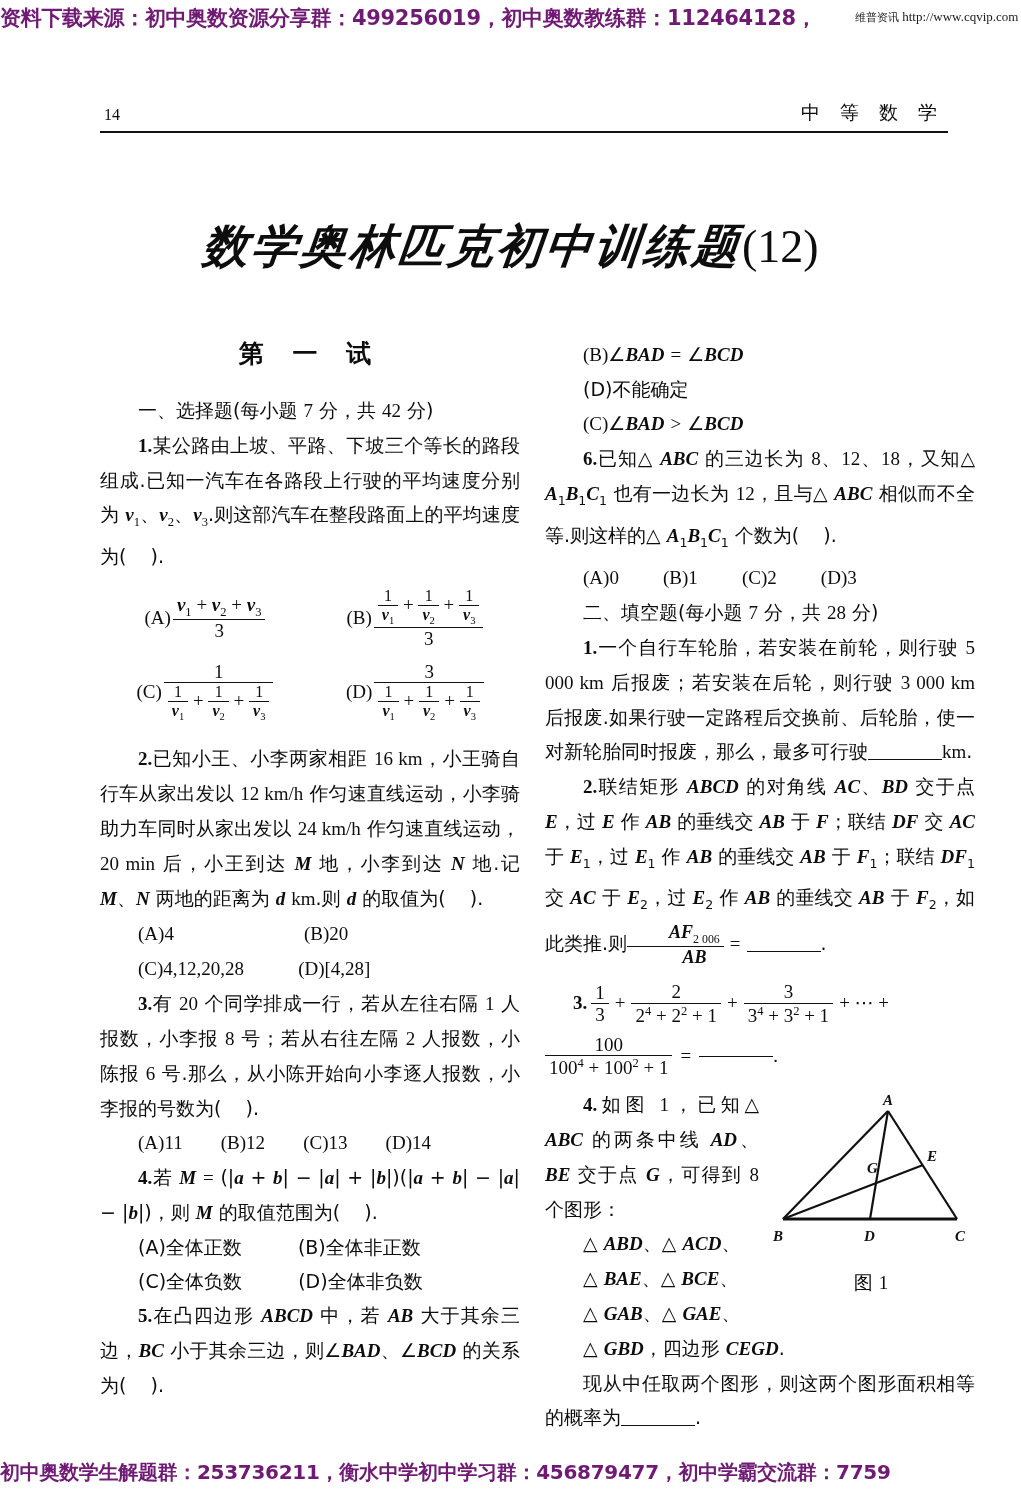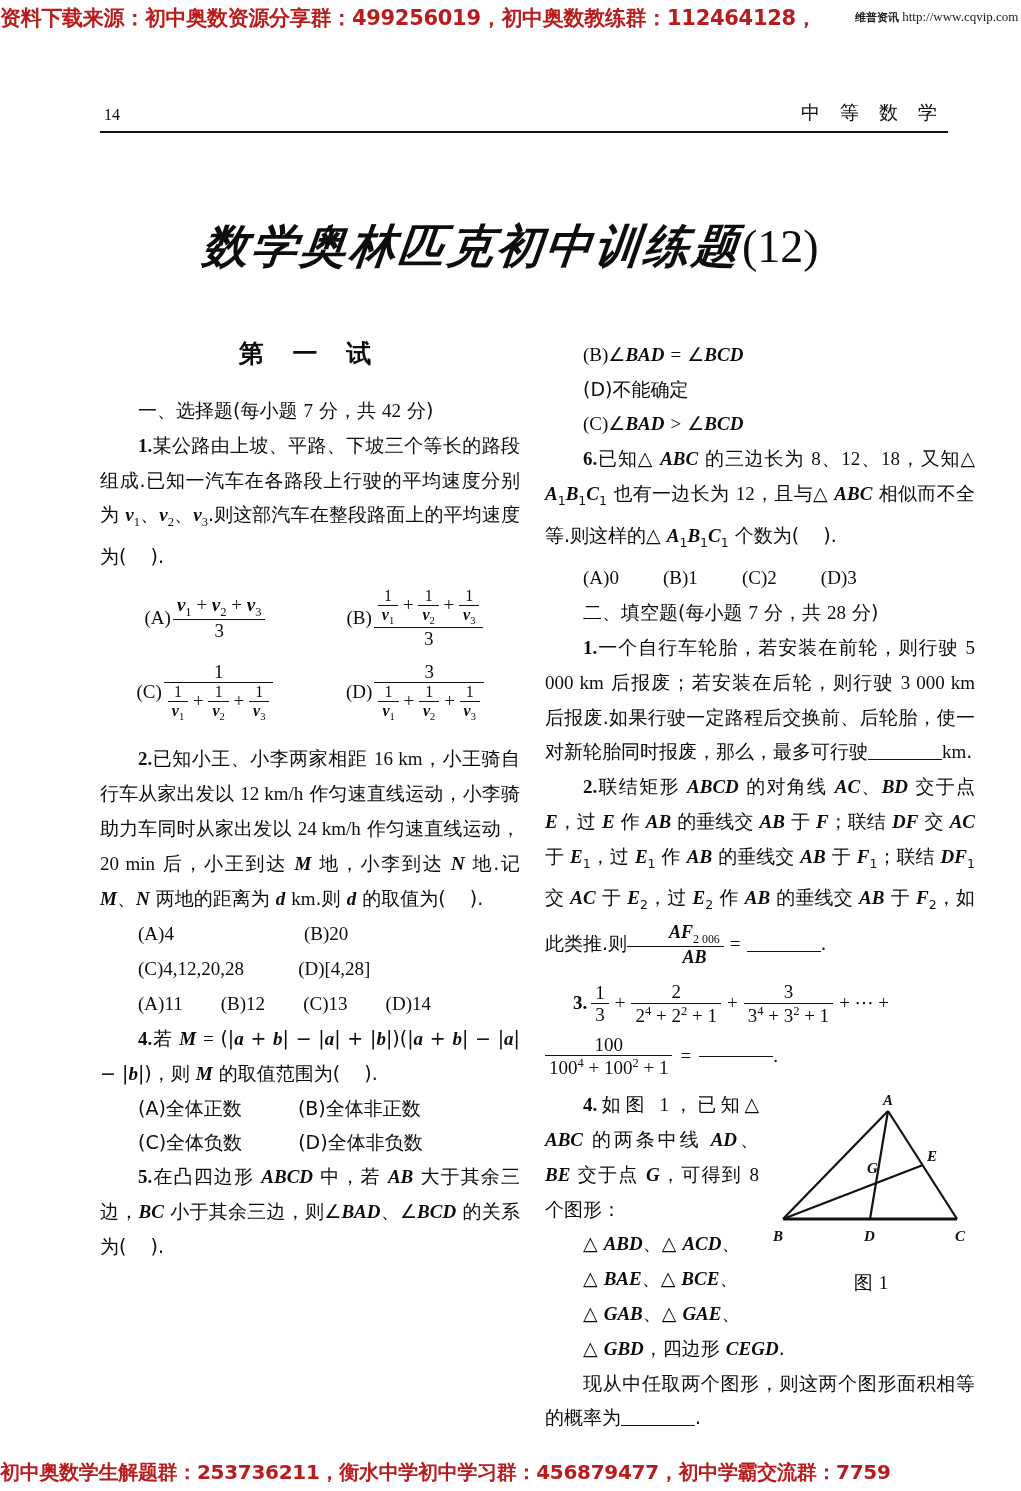--- a/index.html
+++ b/index.html
@@ -14,21 +14,21 @@
     font-family: "Liberation Serif", "DejaVu Serif", serif;
     color: #0d0d0d;
     overflow: hidden;
   }
 
   
   .banner {
     position: absolute;
     left: 0;
     width: 1021px;
-    color: #b91c1c;
+    color: #701a75;
     font-family: "DejaVu Sans", "Liberation Sans", sans-serif;
     font-weight: bold;
     white-space: nowrap;
     letter-spacing: -0.3px;
     overflow: hidden;
   }
   .banner-top {
     top: 6px;
     font-size: 21px;
     line-height: 24px;
@@ -44,21 +44,20 @@
     top: 9px;
     left: 855px;
     font-size: 13px;
     color: #1a1a1a;
     font-family: "Liberation Serif", serif;
     white-space: nowrap;
   }
   .cqvip .cn {
     font-family: "DejaVu Sans", sans-serif;
     font-size: 11px;
-    font-weight: bold;
   }
 
   
   .page-header {
     position: absolute;
     top: 100px;
     left: 104px;
     width: 840px;
     height: 30px;
   }
@@ -304,20 +303,23 @@
     <span class="romanbit">(A)4</span>
     <span style="display:inline-block;width:118px;"></span>
     <span class="romanbit">(B)20</span>
   </p>
   <p class="opts">
     <span class="romanbit">(C)4,12,20,28</span>
     <span style="display:inline-block;width:42px;"></span>
     <span class="romanbit">(D)[4,28]</span>
   </p>
 
+  <p class="para">
+    <span class="romanbit bold">3.</span>有 <span class="romanbit">20</span> 个同学排成一行，若从左往右隔 <span class="romanbit">1</span> 人报数，小李报 <span class="romanbit">8</span> 号；若从右往左隔 <span class="romanbit">2</span> 人报数，小陈报 <span class="romanbit">6</span> 号.那么，从小陈开始向小李逐人报数，小李报的号数为(&nbsp;&nbsp;&nbsp;&nbsp;).
+  </p>
 
   <p class="opts">
     <span class="romanbit">(A)11</span>
     <span style="display:inline-block;width:26px;"></span>
     <span class="romanbit">(B)12</span>
     <span style="display:inline-block;width:26px;"></span>
     <span class="romanbit">(C)13</span>
     <span style="display:inline-block;width:26px;"></span>
     <span class="romanbit">(D)14</span>
   </p>

